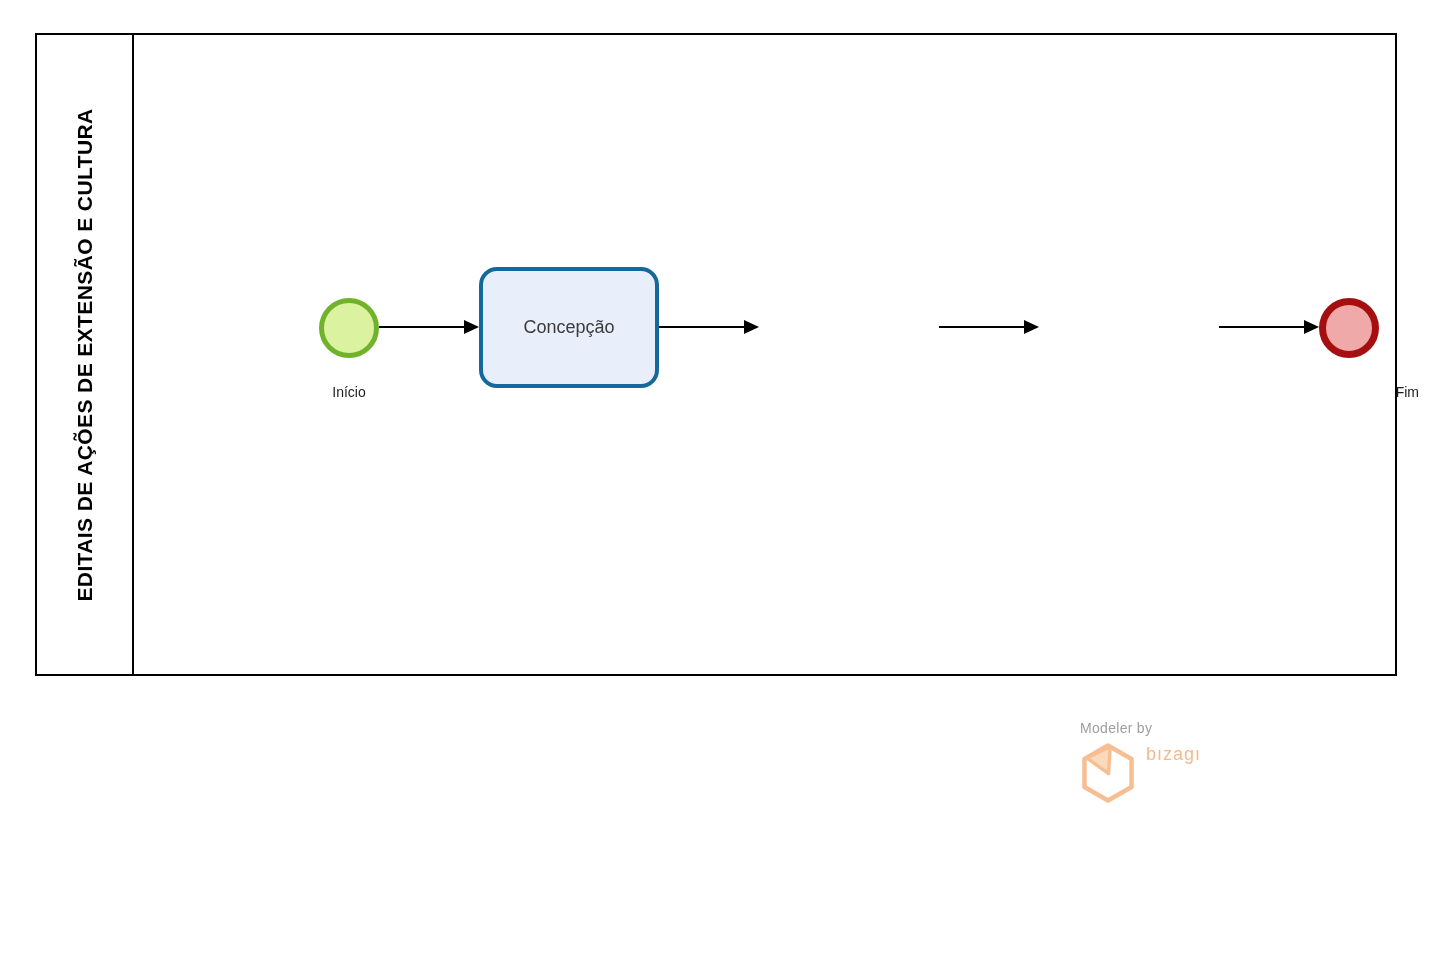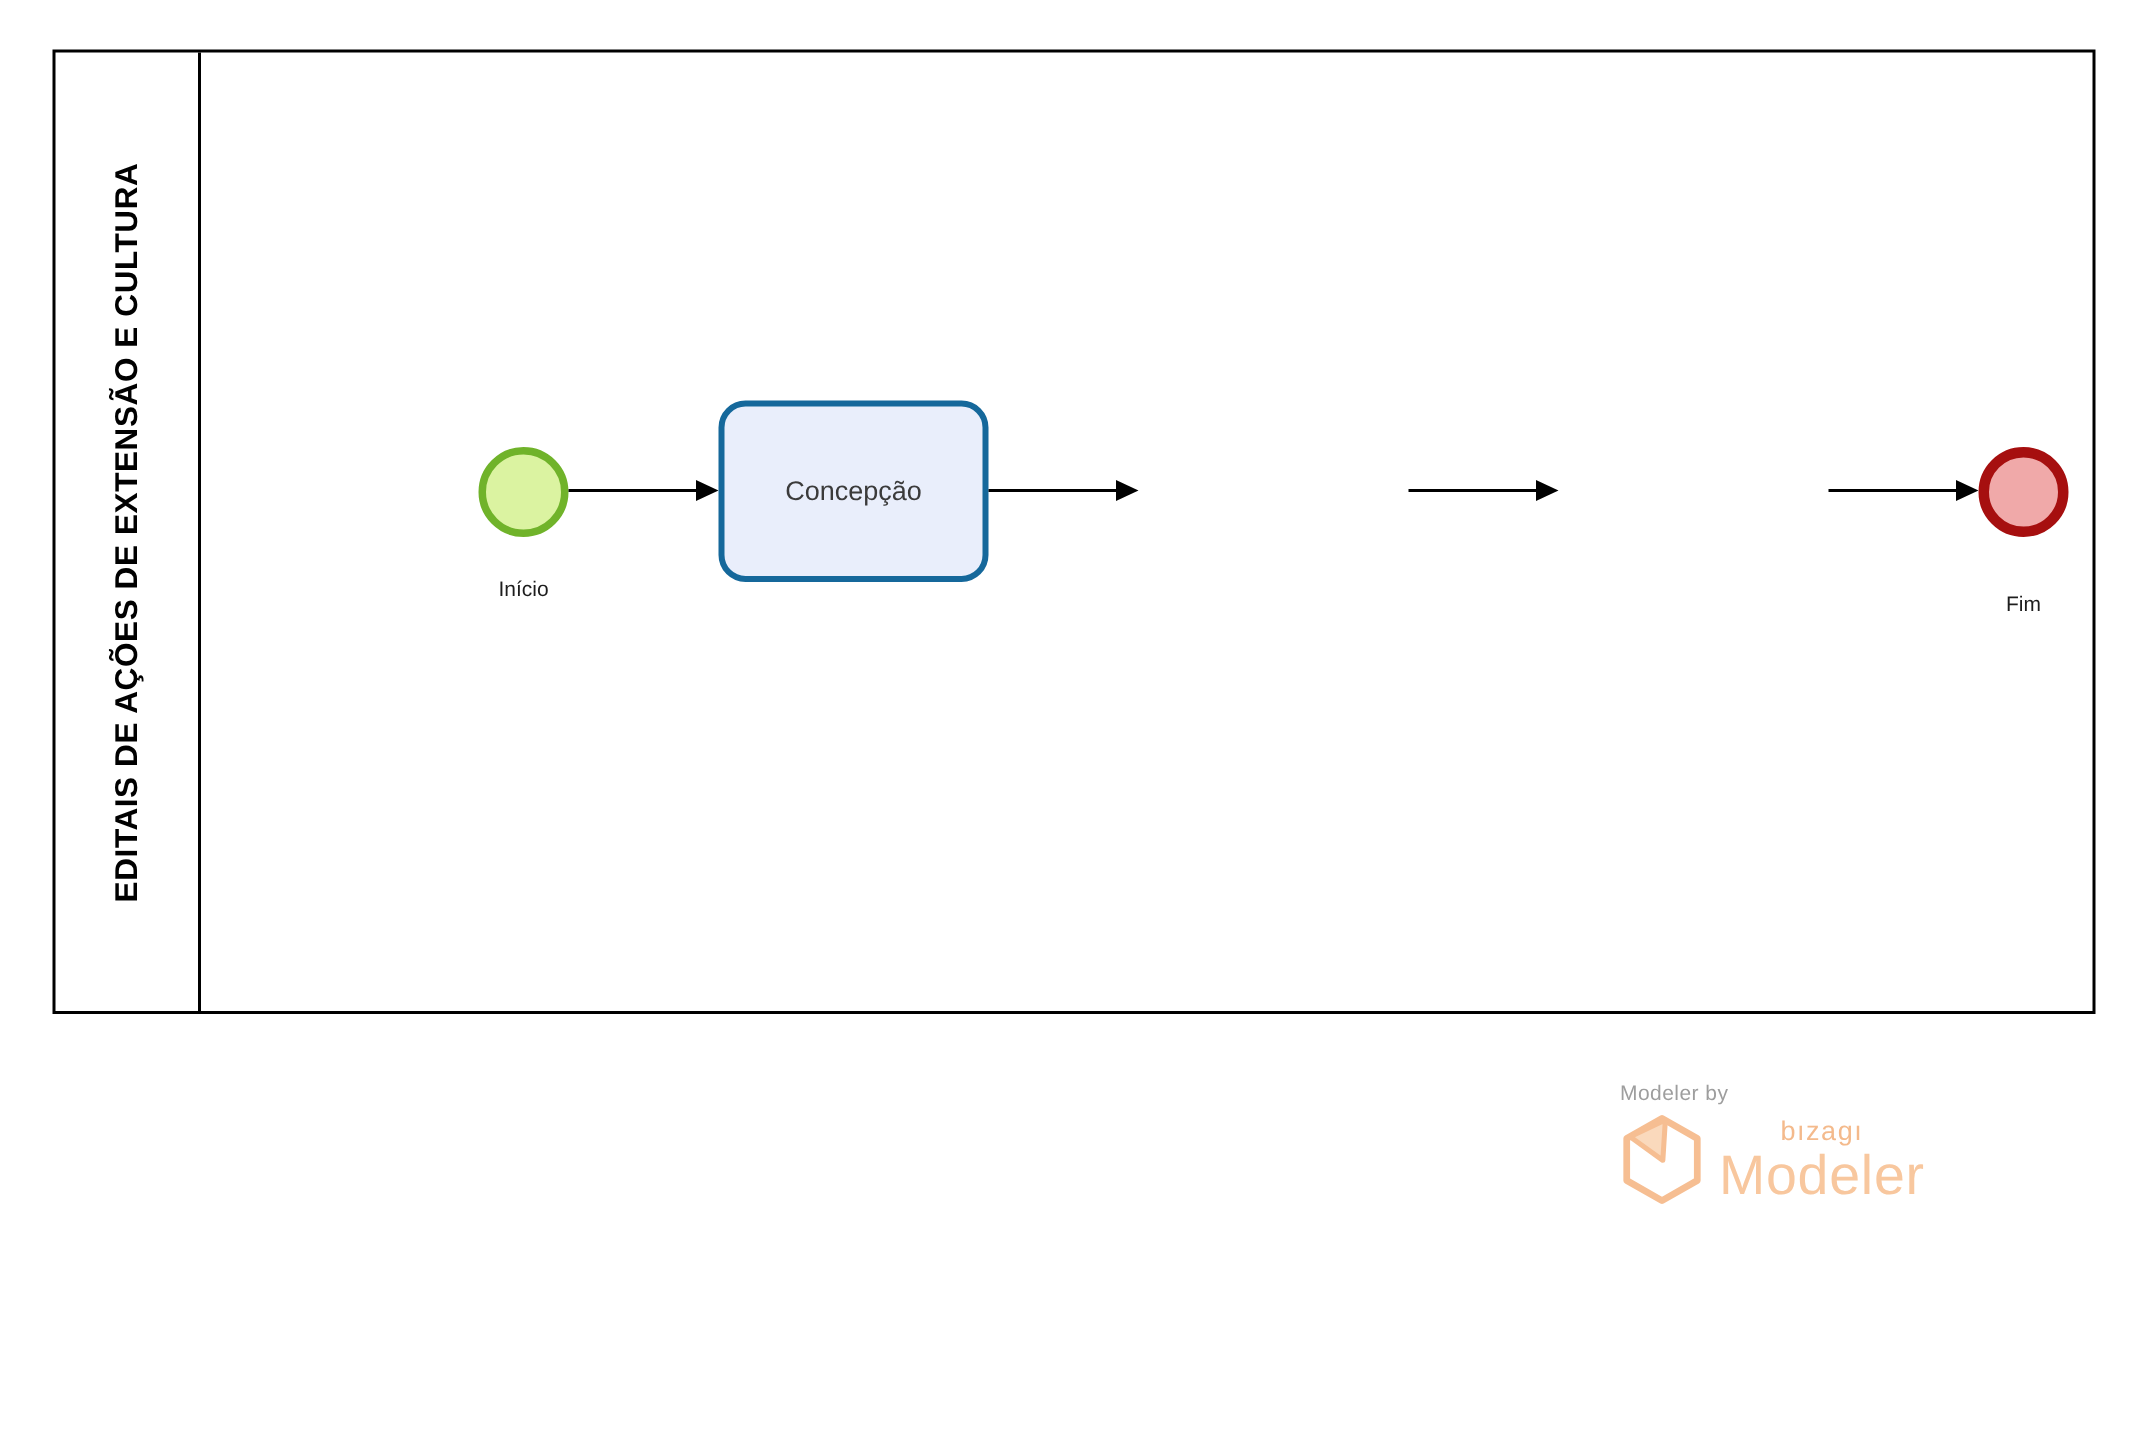--- a/index.html
+++ b/index.html
@@ -31,21 +31,21 @@
   }
   .end-event {
     left:1183px; top:263px; width:60px; height:60px;
     border:7px solid #A60F0F; background:#F0A9A9;
   }
   .event-label {
     position:absolute; width:140px; text-align:center;
     font-size:14px; color:#1d1d1d;
   }
   .start-label { left:143px; top:349px; }
-  .end-label   { left:1143px; top:359px; }
+  .end-label   { left:1143px; top:349px;text-align:right; }
 
   
   .task {
     position:absolute; top:232px; width:180px; height:121px;
     border:4px solid #15689B; border-radius:18px; background:#E9EEFB;
     display:flex; align-items:center; justify-content:center;
     text-align:center; font-size:18px; color:#3B3B3B;
     padding:8px 12px; line-height:1.45;
   }
   .task-1 { left:343px; }
@@ -113,16 +113,15 @@
 
 <div class="branding">
   <div class="powered-by">Modeler by</div>
   <div class="brand-row">
     <svg class="brand-icon" viewBox="0 0 100 110" fill="none">
       <path d="M50 6 L92 30 L92 80 L50 104 L8 80 L8 30 Z" stroke="#F6BE92" stroke-width="8" stroke-linejoin="round" fill="none"></path>
       <path d="M12 28 L54 8 L51 56 Z" fill="#FAD9BC" stroke="#F6BE92" stroke-width="6" stroke-linejoin="round"></path>
     </svg>
     <div class="brand-text">
       <div class="brand-name">bızagı</div>
-      <div class="brand-product">Modeler</div>
     </div>
   </div>
 </div>
 
 </body></html>

